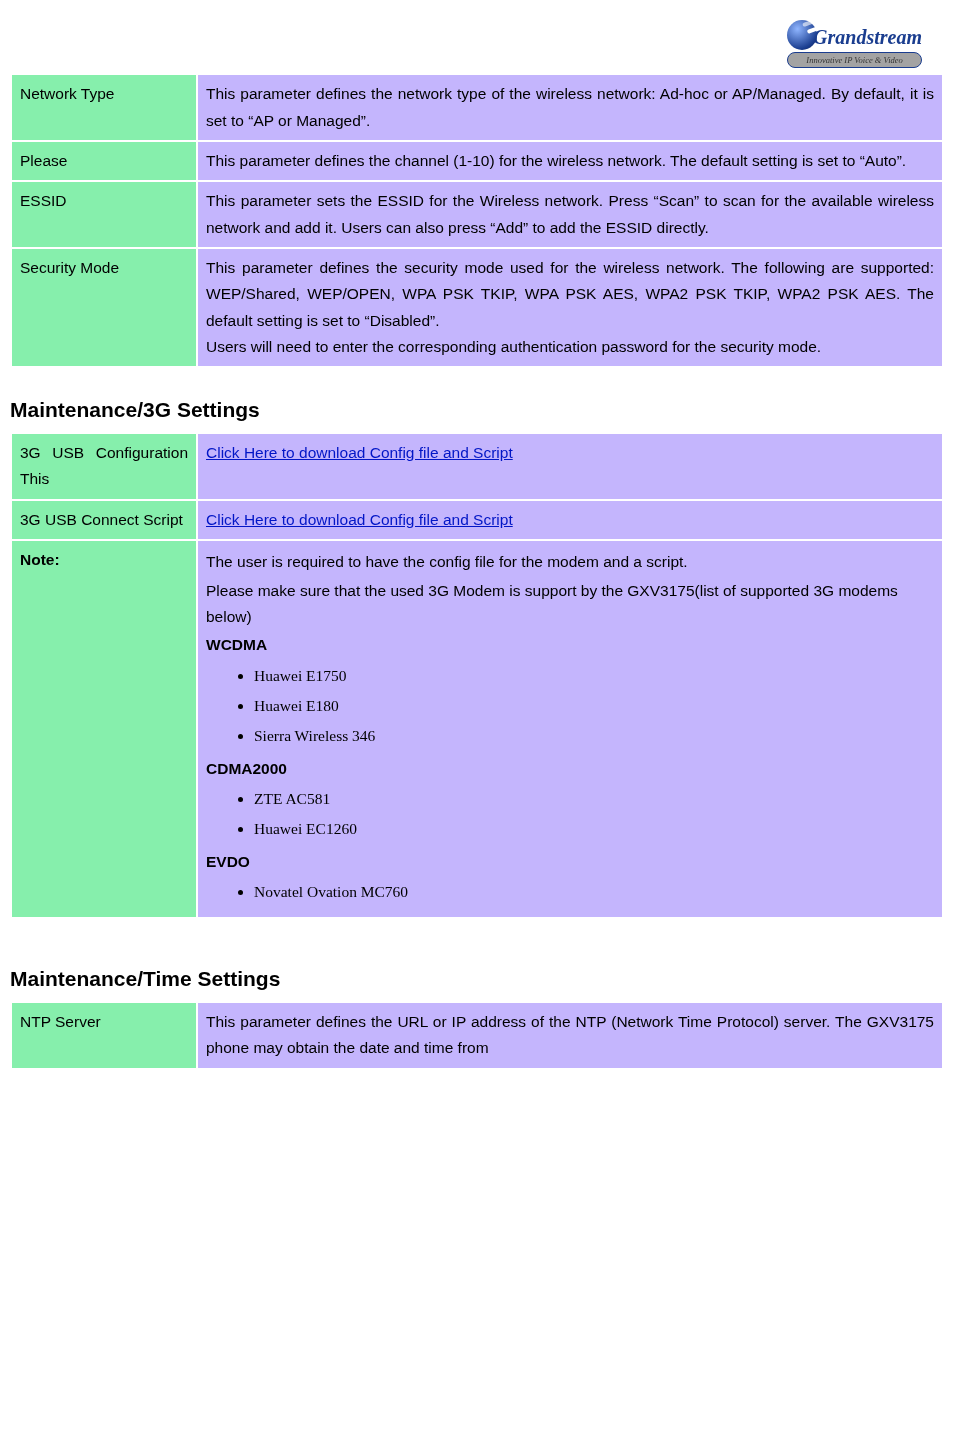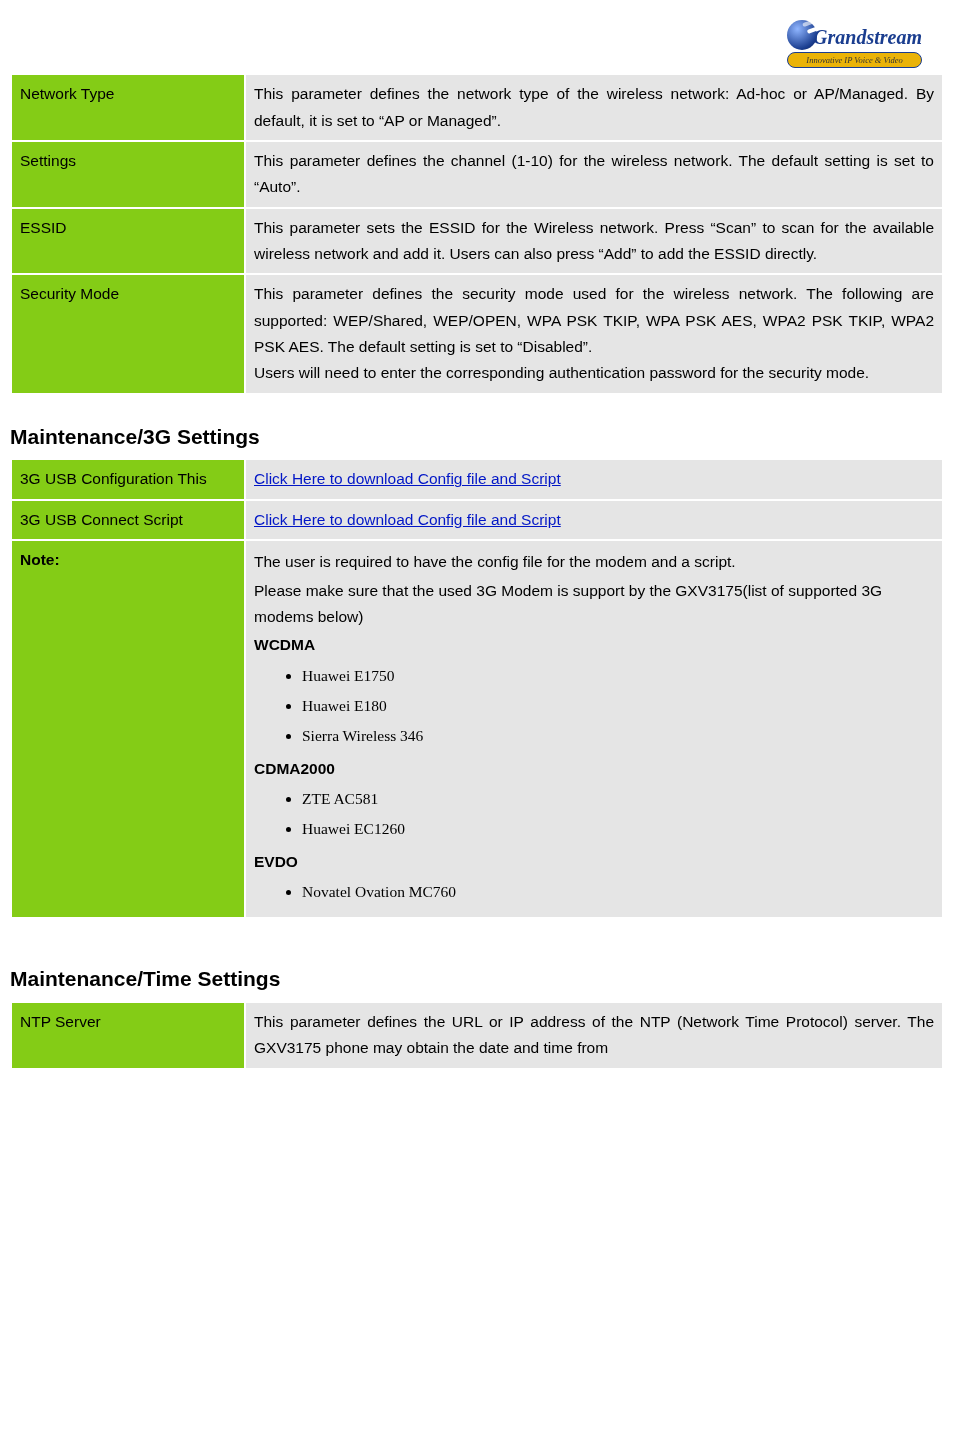--- a/index.html
+++ b/index.html
@@ -51,39 +51,39 @@
     display:block;
     font-style: italic;
     font-size: 8.5px;
     font-weight: normal;
     color:#333;
     border:1px solid #1a3d8f;
     border-radius: 10px;
     padding: 0 6px;
     margin-top:-2px;
     text-align:center;
-    background:#eab308;
+    background:#a3a3a3;
   }
 
   table.params {
     width: 100%;
     border-collapse: separate;
     border-spacing: 2px;
     margin: 0 0 18px 0;
   }
   table.params td {
     vertical-align: top;
     padding: 6px 8px 6px 8px;
   }
   td.label {
-    width: 232px;
-    background: #84cc16;
+    width: 184px;
+    background: #86efac;
   }
   td.desc {
-    background: #e5e5e5;
+    background: #c4b5fd;
     text-align: justify;
   }
   td.desc.note { text-align: left; }
 
   .section-title {
     font-weight: bold;
     padding: 6px 0 4px 0;
     font-size: 21px;
   }
 
@@ -123,21 +123,21 @@
     </span>
   </div>
 
   <table class="params">
     <tbody>
         <tr>
       <td class="label">Network Type</td>
       <td class="desc">This parameter defines the network type of the wireless network: Ad-hoc or AP/Managed. By default, it is set to “AP or Managed”.</td>
     </tr>
     <tr>
-      <td class="label">Settings</td>
+      <td class="label">Please</td>
       <td class="desc">This parameter defines the channel (1-10) for the wireless network. The default setting is set to “Auto”.</td>
     </tr>
     <tr>
       <td class="label">ESSID</td>
       <td class="desc">This parameter sets the ESSID for the Wireless network. Press “Scan” to scan for the available wireless network and add it. Users can also press “Add” to add the ESSID directly.</td>
     </tr>
     <tr>
       <td class="label">Security Mode</td>
       <td class="desc" style="white-space:pre-line;">This parameter defines the security mode used for the wireless network. The following are supported: WEP/Shared, WEP/OPEN, WPA PSK TKIP, WPA PSK AES, WPA2 PSK TKIP, WPA2 PSK AES. The default setting is set to “Disabled”.
 Users will need to enter the corresponding authentication password for the security mode.</td>

